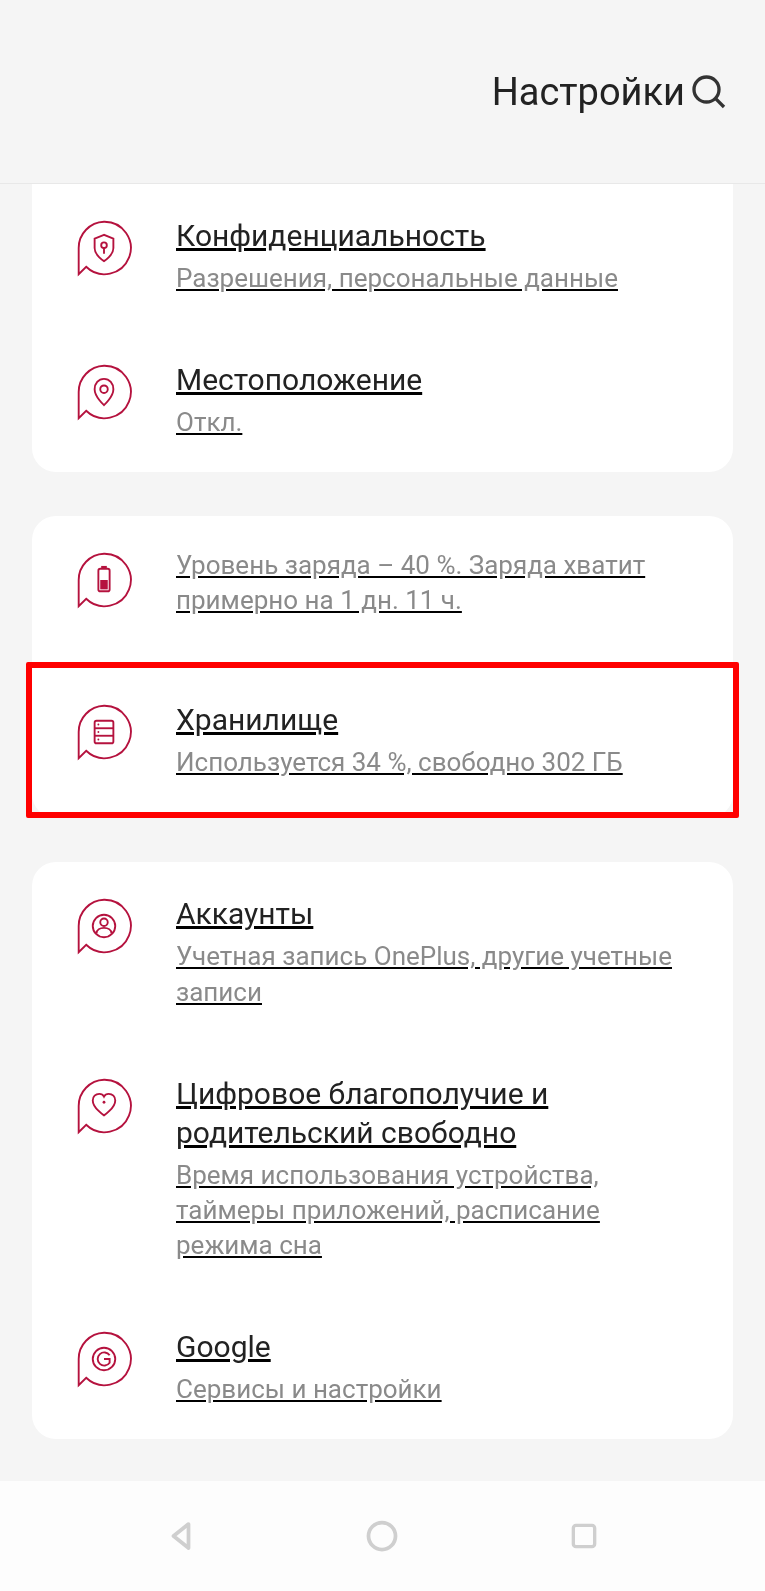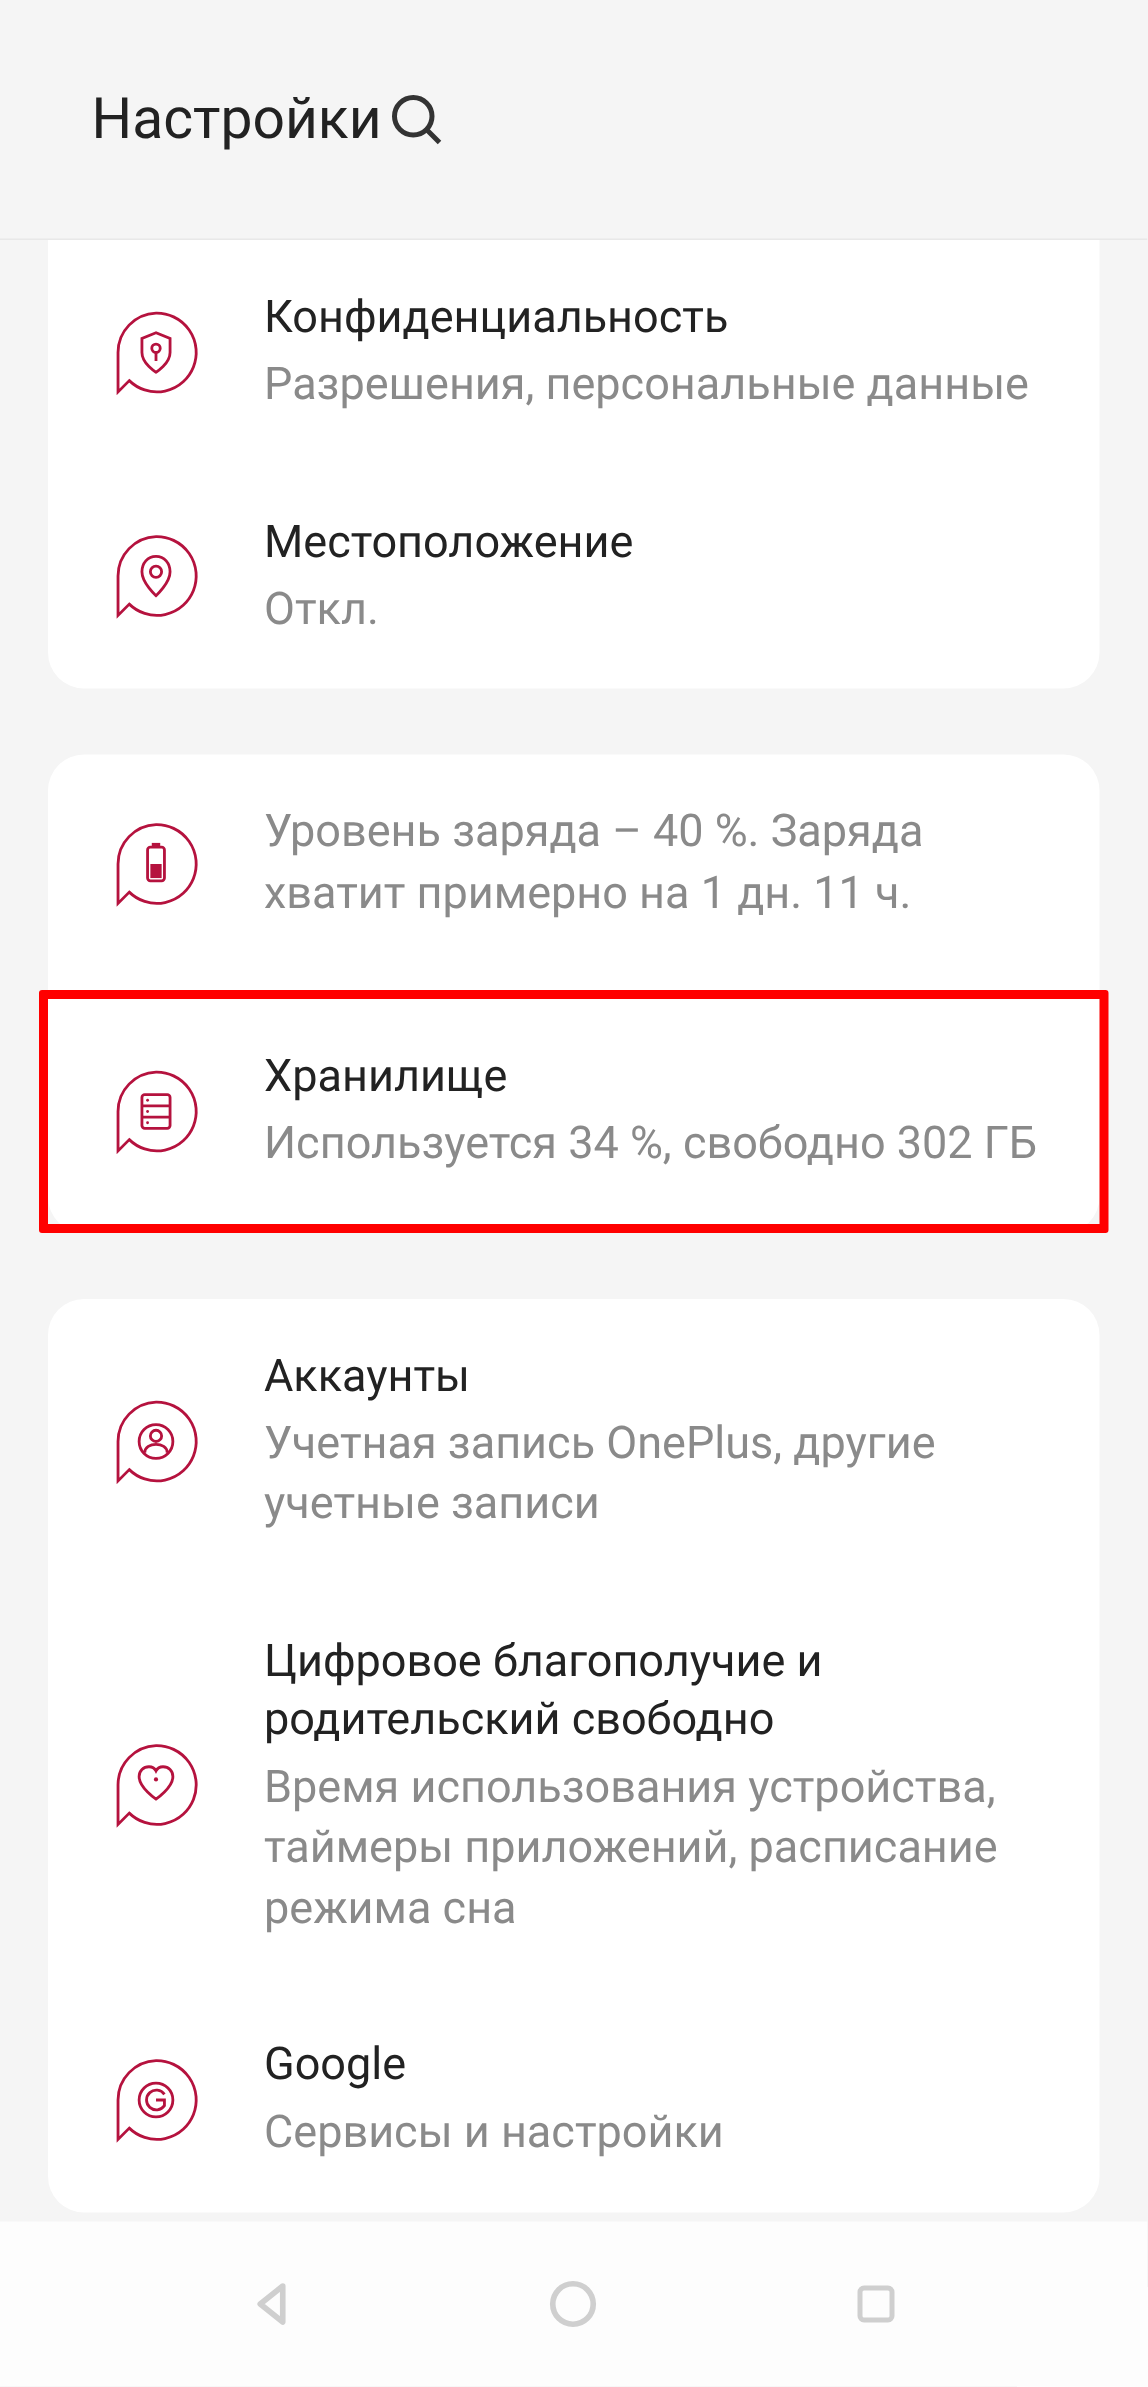--- a/index.html
+++ b/index.html
@@ -5,26 +5,26 @@
   * { margin: 0; padding: 0; box-sizing: border-box; }
   body {
     width: 765px;
     height: 1591px;
     background: #f5f5f5;
     font-family: -apple-system, BlinkMacSystemFont, "Segoe UI", Roboto, sans-serif;
     overflow: hidden;
     position: relative;
   }
   .header {
-    height: 160px;
+    height: 184px;
     background: #f5f5f5;
     display: flex;
     align-items: center;
-    justify-content: flex-start;
-    padding: 0 61px;
+    justify-content: flex-end;
+    padding: 0 32px;
     border-bottom: 1px solid #e8e8e8;
   }
   .header h1 {
     font-size: 38px;
     font-weight: 400;
     color: #222;
   }
   .search-btn {
     width: 48px;
     height: 48px;
@@ -40,44 +40,44 @@
     background: #fff;
     border-radius: 24px;
     margin-top: 0;
     overflow: visible;
     position: relative;
   }
   .card.first { border-top-left-radius: 0; border-top-right-radius: 0; margin-top: 0; }
   .card + .card { margin-top: 44px; }
   .item {
     display: flex;
-    align-items: center;
     padding: 32px 40px;
     cursor: pointer;
     position: relative;
+    text-decoration: underline;
   }
   .item-icon {
     width: 64px;
     height: 64px;
     flex-shrink: 0;
     margin-right: 40px;
     display: flex;
     align-items: center;
     justify-content: center;
   }
   .item-text { flex: 1; }
   .item-title {
     font-size: 30px;
     color: #222;
     font-weight: 400;
     line-height: 1.3;
     margin-bottom: 6px;
   }
   .item-sub {
-    font-size: 30px;
+    font-size: 26px;
     color: #8a8a8a;
     line-height: 1.35;
   }
   .highlight {
     border: 6px solid #ff0000;
     margin: 12px -6px;
     border-radius: 2px;
   }
   .navbar {
     position: absolute;

